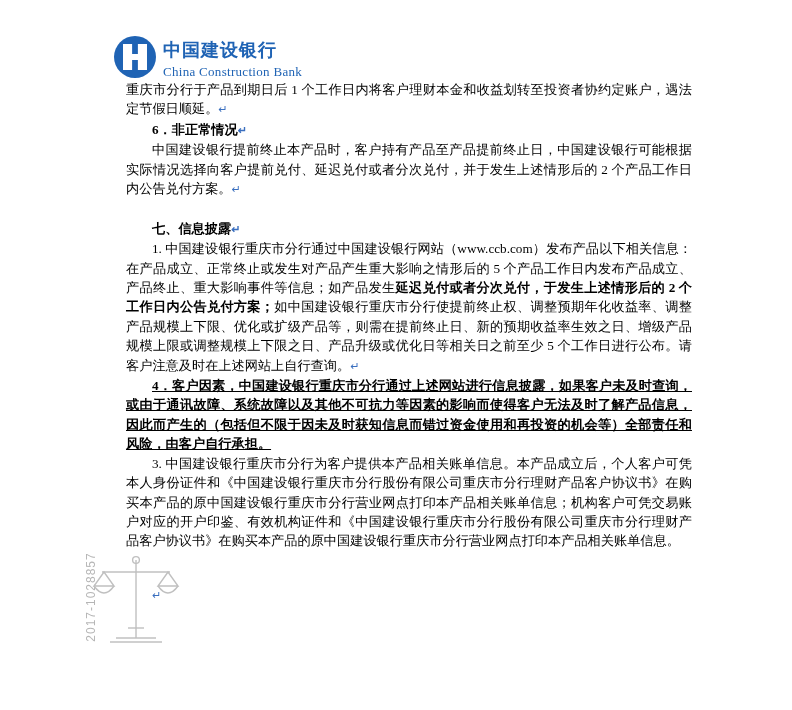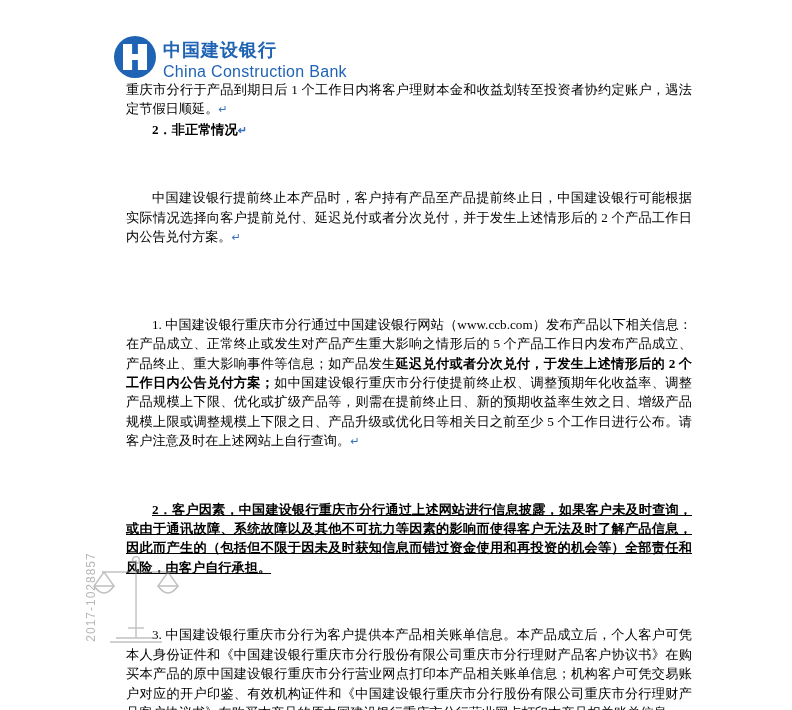--- a/index.html
+++ b/index.html
@@ -55,42 +55,42 @@
   }
   .logo-cn {
     font-family: "Liberation Serif", serif;
     font-size: 18px;
     font-weight: bold;
     color: #1f63b4;
     letter-spacing: 1px;
     line-height: 29px;
   }
   .logo-en {
-    font-family: Liberation Sans, sans-serif;
-    font-size: 16px;
+    font-family: Liberation Serif, serif;
+    font-size: 13px;
     color: #1f63b4;
     letter-spacing: 0.3px;
     line-height: 13px;
   }
   
   .doc {
     position: absolute;
     left: 126px;
     top: 80px;
     width: 566px;
     font-size: 13.2px;
     line-height: 19.4px;
     text-align: justify;
   }
   .p {
     margin: 0;
     padding: 0;
     text-indent: 0;
   }
-  .ind1 { text-indent: 26px; margin-top: 48px; }
+  .ind1 { text-indent: 26px; }
   .head {
     font-weight: bold;
     text-indent: 26px;
   }
   .u { text-decoration: underline; }
   .b { font-weight: bold; }
   .pilcrow {
     color: #3a6fbf;
     font-family: "Liberation Serif", serif;
     font-size: 11px;
@@ -137,31 +137,32 @@
     <div class="logo-text">
       <div class="logo-cn">中国建设银行</div>
       <div class="logo-en">China Construction Bank</div>
     </div>
   </div>
 
   <div class="doc">
 
     <p class="p"><span>重庆市分行于产品到期日后 1 个工作日内将客户理财本金和收益划转至投资者协约定账户，遇法定节假日顺延。</span><span class="pilcrow">↵</span></p>
 
-    <p class="p head"><span>2．非正常情况</span><span class="pilcrow">↵</span></p>
+    <p class="p head"><span>6．非正常情况</span><span class="pilcrow">↵</span></p>
 
     <p class="p ind1"><span>中国建设银行提前终止本产品时，客户持有产品至产品提前终止日，中国建设银行可能根据实际情况选择向客户提前兑付、延迟兑付或者分次兑付，并于发生上述情形后的 2 个产品工作日内公告兑付方案。</span><span class="pilcrow">↵</span></p>
 
 
     <div class="gap"></div>
 
+    <p class="p head"><span>七、信息披露</span><span class="pilcrow">↵</span></p>
 
     <p class="p ind1"><span>1. 中国建设银行重庆市分行通过中国建设银行网站（www.ccb.com）发布产品以下相关信息：在产品成立、正常终止或发生对产品产生重大影响之情形后的 5 个产品工作日内发布产品成立、产品终止、重大影响事件等信息；如产品发生</span><span class="b">延迟兑付或者分次兑付，于发生上述情形后的 2 个工作日内公告兑付方案；</span><span>如中国建设银行重庆市分行使提前终止权、调整预期年化收益率、调整产品规模上下限、优化或扩级产品等，则需在提前终止日、新的预期收益率生效之日、增级产品规模上限或调整规模上下限之日、产品升级或优化日等相关日之前至少 5 个工作日进行公布。请客户注意及时在上述网站上自行查询。</span><span class="pilcrow">↵</span></p>
 
-    <p class="p ind1 b u"><span>2．客户因素，中国建设银行重庆市分行通过上述网站进行信息披露，如果客户未及时查询，或由于通讯故障、系统故障以及其他不可抗力等因素的影响而使得客户无法及时了解产品信息，因此而产生的（包括但不限于因未及时获知信息而错过资金使用和再投资的机会等）全部责任和风险，由客户自行承担。</span></p>
+    <p class="p ind1 b u"><span>4．客户因素，中国建设银行重庆市分行通过上述网站进行信息披露，如果客户未及时查询，或由于通讯故障、系统故障以及其他不可抗力等因素的影响而使得客户无法及时了解产品信息，因此而产生的（包括但不限于因未及时获知信息而错过资金使用和再投资的机会等）全部责任和风险，由客户自行承担。</span></p>
 
     <p class="p ind1"><span>3. 中国建设银行重庆市分行为客户提供本产品相关账单信息。本产品成立后，个人客户可凭本人身份证件和《中国建设银行重庆市分行股份有限公司重庆市分行理财产品客户协议书》在购买本产品的原中国建设银行重庆市分行营业网点打印本产品相关账单信息；机构客户可凭交易账户对应的开户印鉴、有效机构证件和《中国建设银行重庆市分行股份有限公司重庆市分行理财产品客户协议书》在购买本产品的原中国建设银行重庆市分行营业网点打印本产品相关账单信息。</span></p>
 
     <div class="bigap"></div>
 
     <p class="p ind1"><span class="pilcrow">↵</span></p>
 
   </div>
 
   <div class="watermark">

